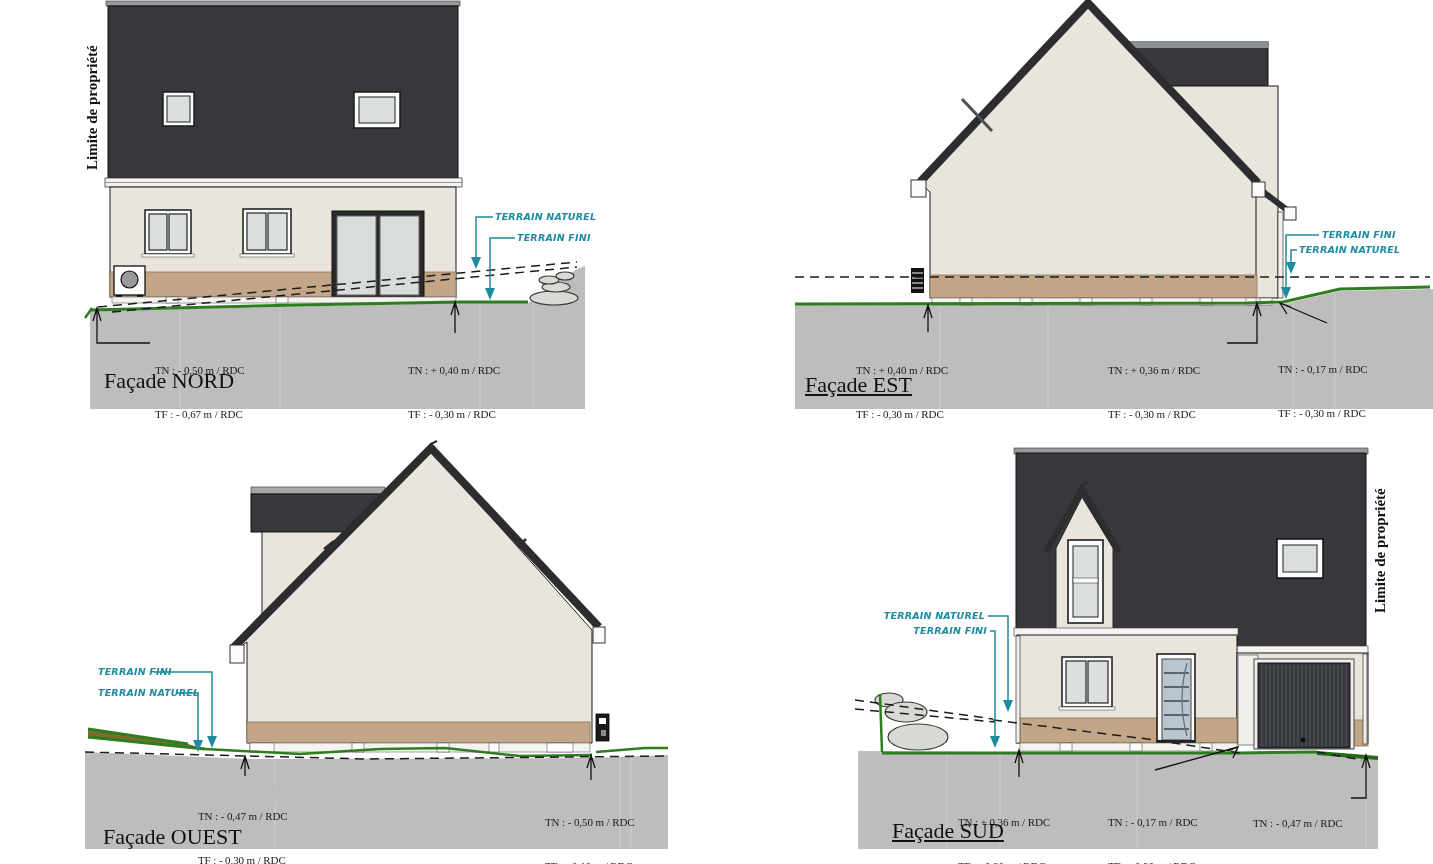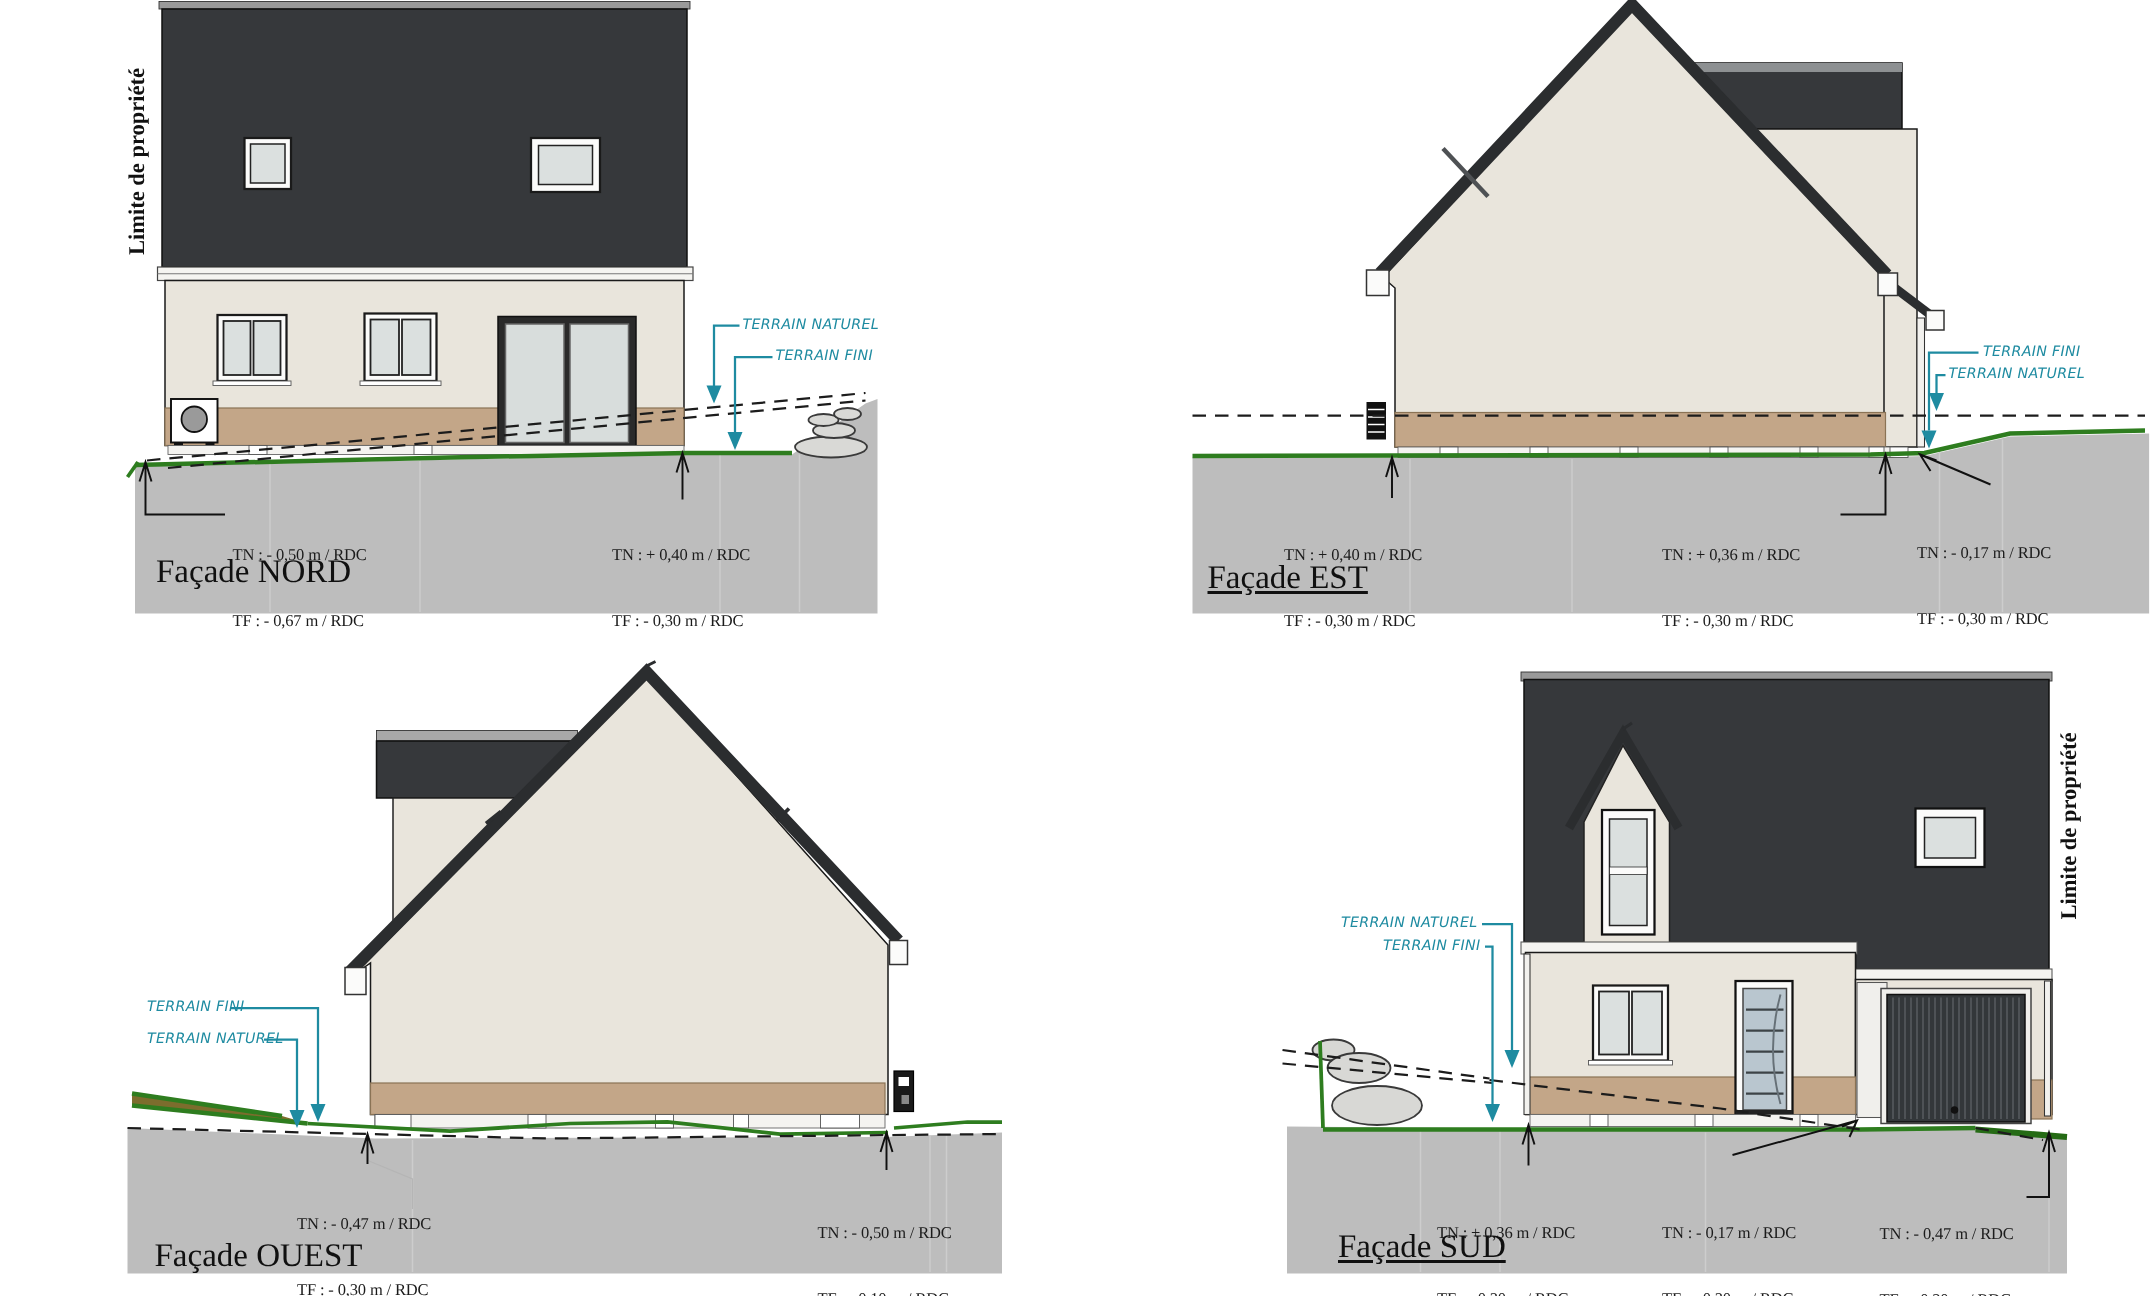--- a/index.html
+++ b/index.html
@@ -3,21 +3,21 @@
 <meta charset="utf-8">
 <style>
   html,body{margin:0;padding:0;background:#ffffff;}
   #scene{position:relative;width:1433px;height:864px;background:#ffffff;
          font-family:"Liberation Serif",serif;overflow:hidden;}
   #scene svg{position:absolute;left:0;top:0;}
   .tnl{position:absolute;font-size:11px;line-height:14.8px;color:#1b1b1b;
        letter-spacing:-0.1px;white-space:pre;}
   .title{position:absolute;font-size:22px;color:#101010;white-space:nowrap;}
   .terr{position:absolute;font-size:9.5px;font-family:"DejaVu Sans",sans-serif;
-        font-style:italic;font-weight:400;color:#1e8ba1;letter-spacing:0.2px;
+        font-style:italic;font-weight:700;color:#1e8ba1;letter-spacing:0.2px;
         white-space:nowrap;}
   .terr.right{text-align:right;}
   .limite{position:absolute;font-size:15px;font-weight:bold;color:#111;
           transform:rotate(-90deg);transform-origin:0 0;white-space:nowrap;}
 </style>
 </head>
 <body>
 
 <div id="scene">
 

